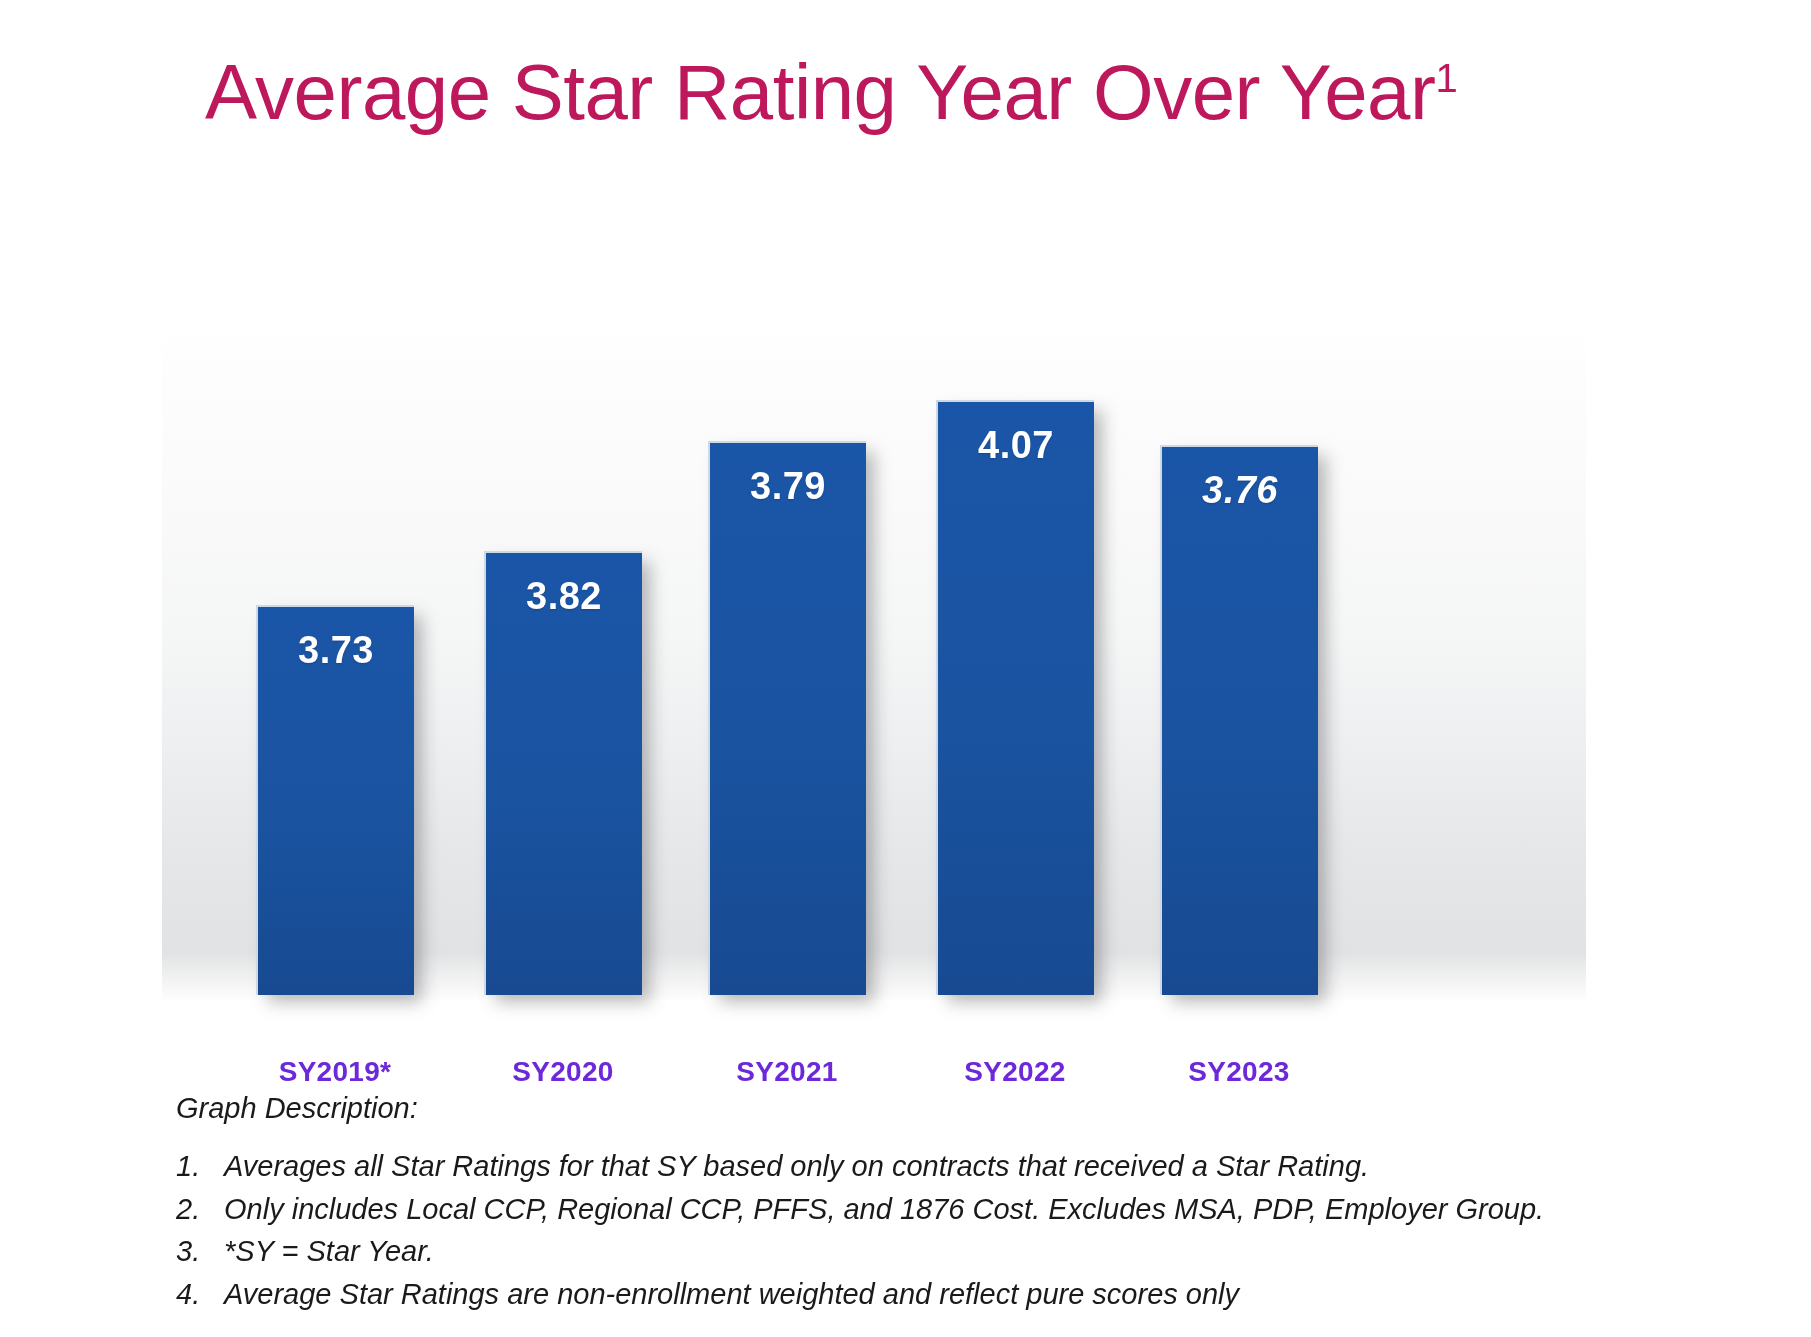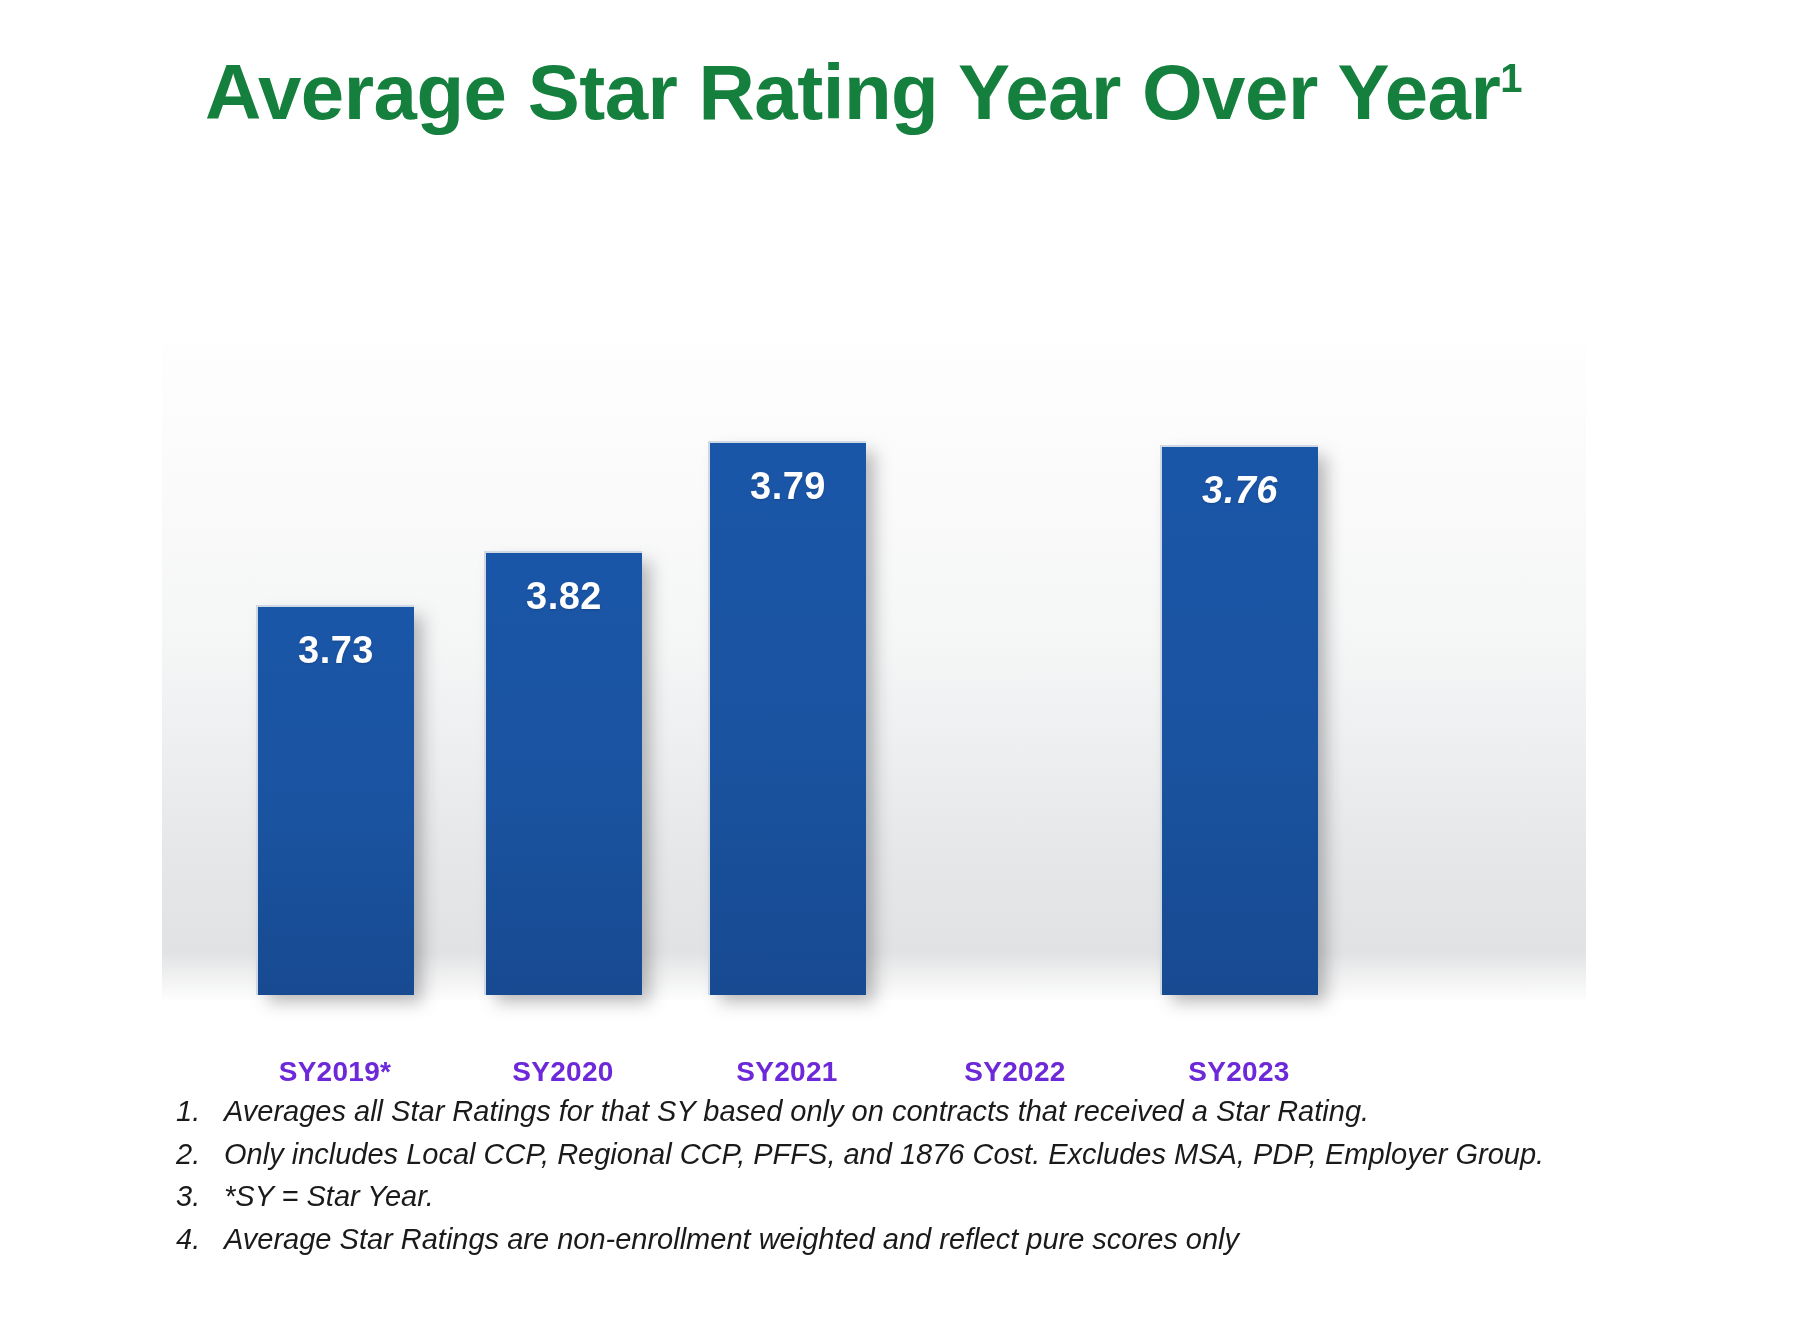--- a/index.html
+++ b/index.html
@@ -10,22 +10,22 @@
     overflow:hidden;
     position:relative;
   }
   #slide{position:absolute;inset:0;}
 
   
   .title{
     position:absolute;
     left:205px; top:48px;
     font-size:78px;
-    font-weight:700;
-    color:#15803d;
+    font-weight:400;
+    color:#be185d;
     letter-spacing:-0.5px;
     white-space:nowrap;
     line-height:1.15;
   }
   .title .sup{
     font-size:40px;
     vertical-align:super;
     line-height:0;
   }
 
@@ -141,36 +141,42 @@
       <div class="bar-slot" style="left: 322px;">
         <div class="bar" style="height: 444px;">
           <div class="bar-value">3.82</div>
         </div>
       </div>
       <div class="bar-slot" style="left: 546px;">
         <div class="bar" style="height: 554px;">
           <div class="bar-value">3.79</div>
         </div>
       </div>
+      <div class="bar-slot" style="left: 774px;">
+        <div class="bar" style="height: 595px;">
+          <div class="bar-value">4.07</div>
+        </div>
+      </div>
       <div class="bar-slot" style="left: 998px; font-style: italic;">
         <div class="bar" style="height: 550px;">
           <div class="bar-value">3.76</div>
         </div>
       </div>
     </div>
 
   <div id="cats-layer">
       <div class="cat-label" style="left: 235px;">SY2019*</div>
       <div class="cat-label" style="left: 463px;">SY2020</div>
       <div class="cat-label" style="left: 687px;">SY2021</div>
       <div class="cat-label" style="left: 915px;">SY2022</div>
       <div class="cat-label" style="left: 1139px;">SY2023</div>
     </div>
 
   <div class="notes">
+    <div class="notes-head">Graph Description:</div>
     <div id="notes-list">
         <div class="note-row">
           <span class="note-num">1.</span>
           <span class="note-text">Averages all Star Ratings for that SY based only on contracts that received a Star Rating.</span>
         </div>
         <div class="note-row">
           <span class="note-num">2.</span>
           <span class="note-text">Only includes Local CCP, Regional CCP, PFFS, and 1876 Cost. Excludes MSA, PDP, Employer Group.</span>
         </div>
         <div class="note-row">

